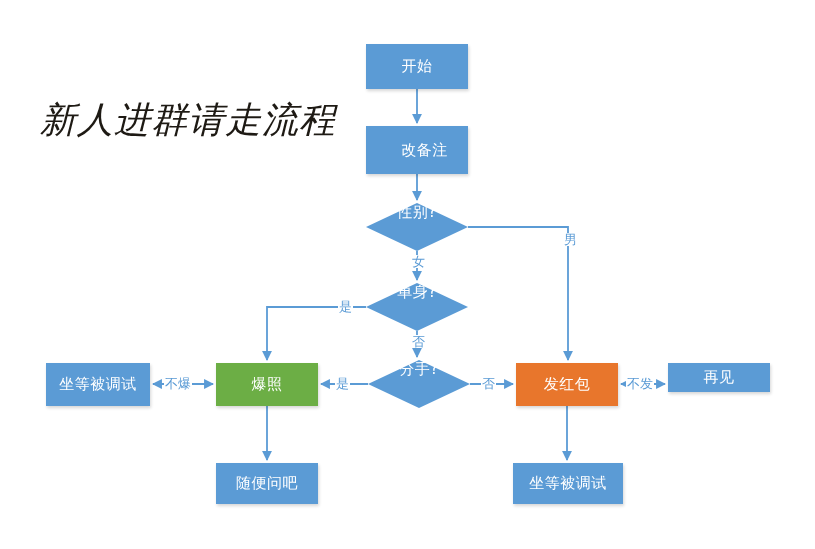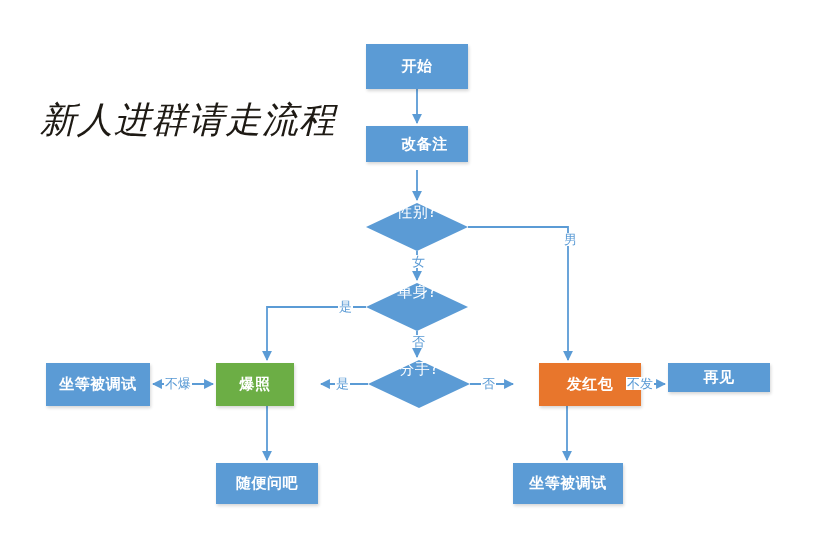--- a/index.html
+++ b/index.html
@@ -33,21 +33,20 @@
     position: absolute;
     box-sizing: border-box;
     display: flex;
     align-items: center;
     justify-content: center;
     color: #ffffff;
     font-size: 15px;
     letter-spacing: 0.5px;
     text-align: center;
     line-height: 1.1;
-    font-weight: bold;
   }
   .box {
     background: #5B9BD5;
     box-shadow: 1px 2px 3px rgba(0,0,0,0.16);
   }
   .box.green {
     background: #6CAE45;
   }
   .box.orange {
     background: #E8762C;
@@ -128,21 +127,21 @@
       <path d="M 665 384 L 621 384"></path>
 
       <path d="M 567 406 L 567 460"></path>
     </g>
   </svg>
 
   <div class="node box" style="left:366px; top:44px; width:102px; height:45px;">
     <span>开始</span>
   </div>
 
-  <div class="node box" style="left:366px; top:126px; width:102px; height:36px;padding-left:15px;">
+  <div class="node box" style="left:366px; top:126px; width:102px; height:48px;padding-left:15px;">
     <span>改备注</span>
   </div>
 
   <div class="diamond-wrap" style="left:366px; top:203px; width:102px; height:48px;">
     <svg width="102" height="48" viewBox="0 0 102 48" style="position:absolute; left:0; top:0;">
       <polygon points="51,0 102,24 51,48 0,24" fill="#5B9BD5"></polygon>
     </svg>
     <span class="diamond-label">性别?</span>
   </div>
 
@@ -153,29 +152,29 @@
     <span class="diamond-label">单身?</span>
   </div>
 
   <div class="diamond-wrap" style="left:368px; top:360px; width:102px; height:48px;">
     <svg width="102" height="48" viewBox="0 0 102 48" style="position:absolute; left:0; top:0;">
       <polygon points="51,0 102,24 51,48 0,24" fill="#5B9BD5"></polygon>
     </svg>
     <span class="diamond-label">分手?</span>
   </div>
 
-  <div class="node box green" style="left:216px; top:363px; width:78px; height:43px;">
+  <div class="node box green" style="left:216px; top:363px; width:102px; height:43px;">
     <span>爆照</span>
   </div>
 
   <div class="node box" style="left:46px; top:363px; width:104px; height:43px;">
     <span>坐等被调试</span>
   </div>
 
-  <div class="node box orange" style="left:539px; top:363px; width:102px; height:43px;">
+  <div class="node box orange" style="left:516px; top:363px; width:102px; height:43px;">
     <span>发红包</span>
   </div>
 
   <div class="node box" style="left:668px; top:363px; width:102px; height:29px;">
     <span>再见</span>
   </div>
 
   <div class="node box" style="left:216px; top:463px; width:102px; height:41px;">
     <span>随便问吧</span>
   </div>

